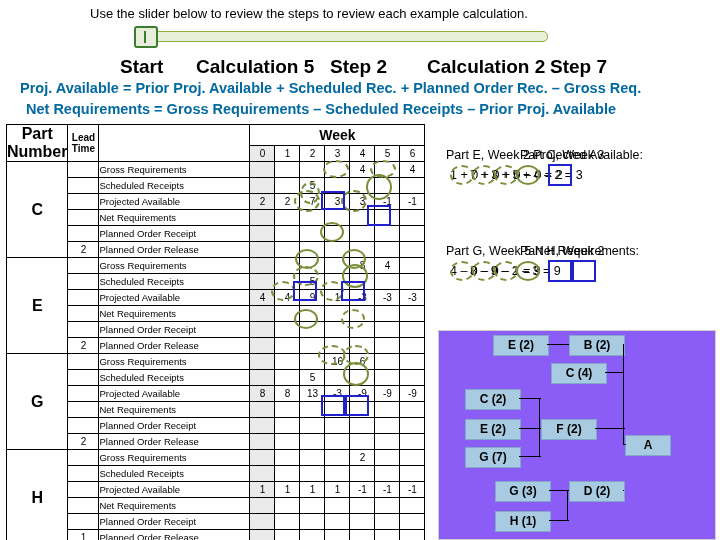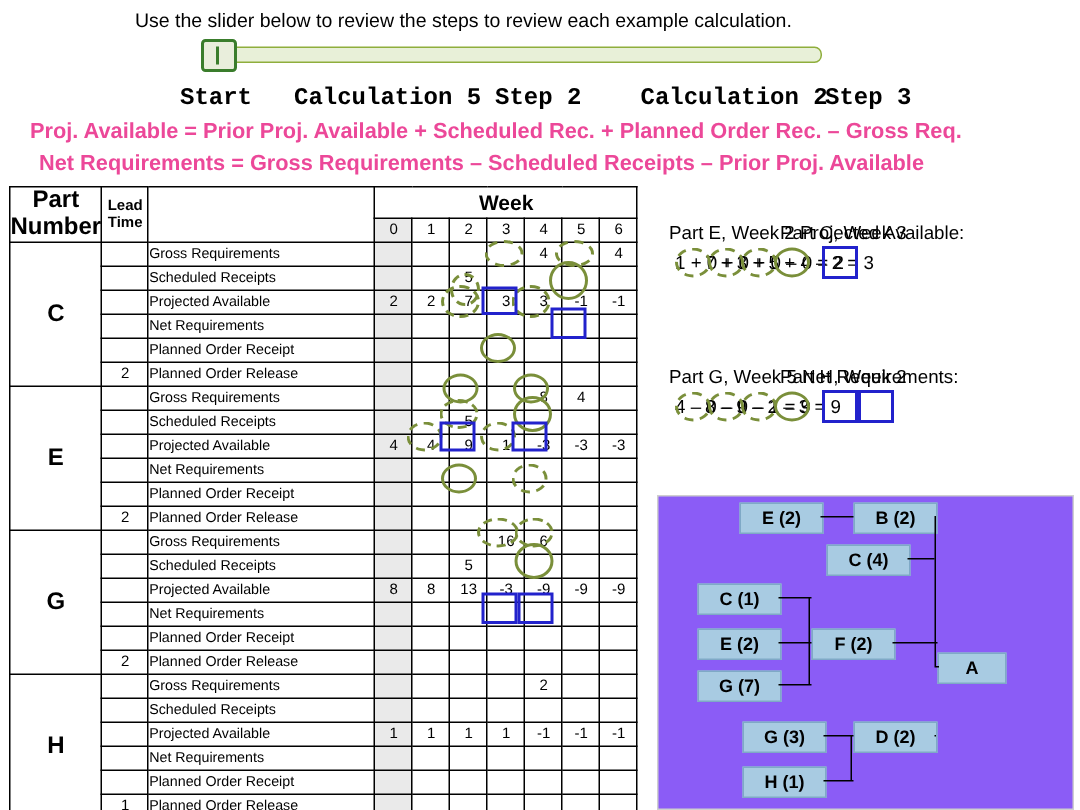--- a/index.html
+++ b/index.html
@@ -4,22 +4,22 @@
 <style>
   html,body{margin:0;padding:0;}
   body{width:720px;height:540px;background:#ffffff;font-family:"Liberation Sans",sans-serif;position:relative;overflow:hidden;}
   .instruction{position:absolute;left:90px;top:6px;font-size:13px;color:#000;}
   
   .slider-wrap{position:absolute;left:126px;top:26px;width:428px;height:18px;}
   .slider-track{position:absolute;left:10px;top:5px;width:410px;height:9px;background:#e8f0d8;border:1px solid #8fae3c;border-radius:5px;}
   .slider-thumb{position:absolute;left:8px;top:0px;width:20px;height:18px;background:#e9eedc;border:2px solid #3a7d2c;border-radius:3px;}
   .slider-thumb::after{content:"";position:absolute;left:8px;top:3px;width:2px;height:12px;background:#3a7d2c;}
   .steps{position:absolute;left:100px;top:56px;width:580px;height:20px;}
-  .step{position:absolute;font-size:16px;font-weight:bold;color:#000;font-family:Liberation Mono, monospace;}
-  .formula{position:absolute;left:12px;font-size:14.5px;font-weight:bold;color:#ec4899;}
+  .step{position:absolute;font-size:19px;font-weight:bold;color:#000;}
+  .formula{position:absolute;left:12px;font-size:14.5px;font-weight:bold;color:#0369a1;}
   .f1{top:80px;left:20px;}
   .f2{top:101px;left:26px;}
 
   
   table.mrp{position:absolute;left:6px;top:124px;border-collapse:collapse;font-size:9.5px;color:#000;background:#fff;}
   table.mrp td,table.mrp th{border:1px solid #000;padding:0;margin:0;}
   .hdr{font-weight:bold;text-align:center;font-size:14px;}
   .partnum{width:36px;text-align:center;font-weight:bold;font-size:16px;}
   .leadtime{width:30px;text-align:center;font-size:10px;}
   .rowlabel{width:150px;padding-left:3px;font-size:9.5px;height:15px;}
@@ -45,21 +45,21 @@
 <div class="slider-wrap">
   <div class="slider-track"></div>
   <div class="slider-thumb"></div>
 </div>
 
 <div class="steps">
   <div class="step" style="left:20px">Start</div>
   <div class="step" style="left:96px">Calculation 5</div>
   <div class="step" style="left:230px">Step 2</div>
   <div class="step" style="left:327px">Calculation 2</div>
-  <div class="step" style="left:450px">Step 3</div>
+  <div class="step" style="left:450px">Step 7</div>
 </div>
 
 <div class="formula f1">Proj. Available = Prior Proj. Available + Scheduled Rec. + Planned Order Rec. – Gross Req.</div>
 <div class="formula f2">Net Requirements = Gross Requirements – Scheduled Receipts – Prior Proj. Available</div>
 
 <table class="mrp">
   <tbody>
       <tr>
     <td class="hdr partnum" rowspan="2">Part Number</td>
     <td class="hdr leadtime" rowspan="2">Lead Time</td>
@@ -395,21 +395,21 @@
 <div class="ellipse dashed" style="left:472px;top:261px;width:20px;height:16px;"></div>
 <div class="ellipse dashed" style="left:494px;top:261px;width:20px;height:16px;"></div>
 <div class="ellipse" style="left:516px;top:261px;width:20px;height:16px;"></div>
 <div class="sqr" style="left:548px;top:260px;width:20px;height:18px;"></div>
 <div class="sqr" style="left:572px;top:260px;width:20px;height:18px;"></div>
 
 <div class="bomarea">
   <div class="node" style="left:54px;top:4px;width:54px;">E (2)</div>
   <div class="node" style="left:130px;top:4px;width:54px;">B (2)</div>
   <div class="node" style="left:112px;top:32px;width:54px;">C (4)</div>
-  <div class="node" style="left:26px;top:58px;width:54px;">C (1)</div>
+  <div class="node" style="left:26px;top:58px;width:54px;">C (2)</div>
   <div class="node" style="left:26px;top:88px;width:54px;">E (2)</div>
   <div class="node" style="left:102px;top:88px;width:54px;">F (2)</div>
   <div class="node" style="left:26px;top:116px;width:54px;">G (7)</div>
   <div class="node" style="left:186px;top:104px;width:44px;">A</div>
   <div class="node" style="left:56px;top:150px;width:54px;">G (3)</div>
   <div class="node" style="left:130px;top:150px;width:54px;">D (2)</div>
   <div class="node" style="left:56px;top:180px;width:54px;">H (1)</div>
 
   <div class="conn" style="left:108px;top:13px;width:22px;height:1px;"></div>
   <div class="conn" style="left:166px;top:41px;width:18px;height:1px;"></div>

